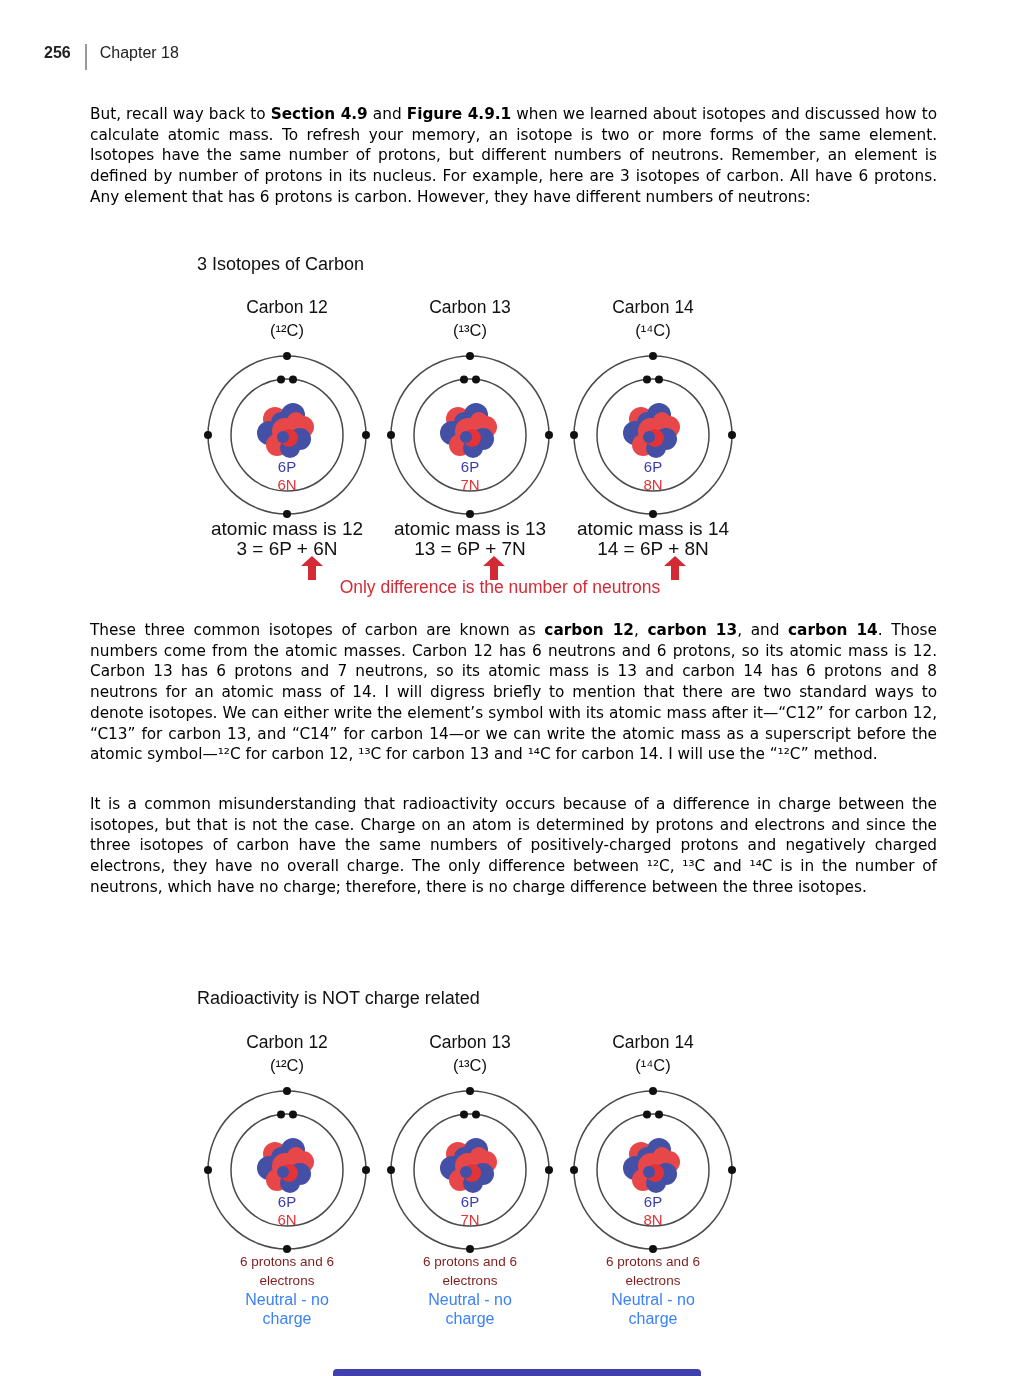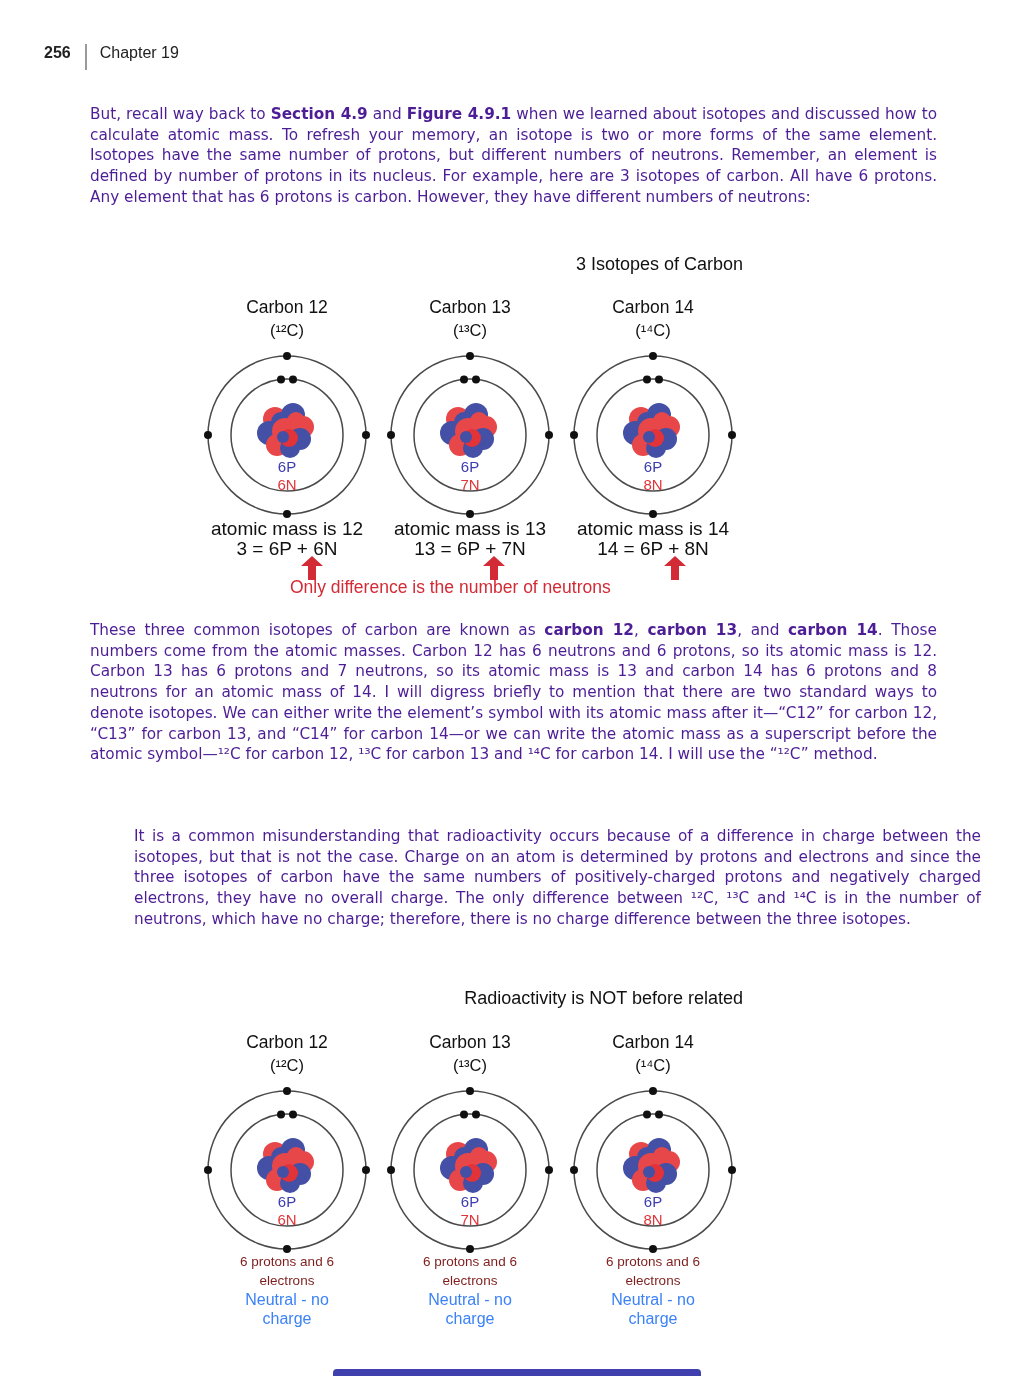--- a/index.html
+++ b/index.html
@@ -19,33 +19,33 @@
   .hdr .divider { width: 2px; height: 26px; background: #9a9a9a; margin: 0 13px 0 14px; }
   .hdr .chap { font-family: "Liberation Sans", sans-serif; font-size: 16px; color: #222; }
   
   .para {
     position: absolute;
     left: 90px;
     width: 847px;
     font-size: 15.3px;
     line-height: 20.7px;
     text-align: justify;
-    color: #4c1d95;
+    color: #000000;
     letter-spacing: 0px;
   }
   .para b { font-weight: bold; }
   #p1 { top: 104px; }
   #p2 { top: 620px; }
-  #p3 { top: 826px; margin-left: 44px; }
+  #p3 { top: 794px; }
   
   .fig-title {
     position: absolute;
     left: 197px;
     width: 546px;
-    text-align: right;
+    text-align: left;
     font-family: "Liberation Sans", sans-serif;
     font-size: 18px;
     color: #111;
   }
   #fig1-title { top: 254px; }
   #fig2-title { top: 988px; }
   .col-row {
     position: absolute;
     left: 197px;
     width: 546px;
@@ -70,21 +70,21 @@
   
   .up-arrow { position: absolute; top: 556px; width: 22px; height: 24px; }
   #arrow-1 { left: 301px; }
   #arrow-2 { left: 483px; }
   #arrow-3 { left: 664px; }
   .red-caption {
     position: absolute;
     top: 577px;
     left: 290px;
     width: 420px;
-    text-align: left;
+    text-align: center;
     font-family: "Liberation Sans", sans-serif;
     font-size: 17.5px;
     color: #d32b35;
   }
   
   .bottom-bar {
     position: absolute;
     top: 1369px;
     left: 333px;
     width: 368px;
@@ -114,21 +114,21 @@
     </g>
     <polygon id="block-arrow-up" points="11,0 22,10 15,10 15,24 7,24 7,10 0,10" fill="#d32b35"></polygon>
   </defs>
 </svg>
 
 <div class="page">
 
   <div class="hdr">
     <span class="pgnum">256</span>
     <span class="divider"></span>
-    <span class="chap">Chapter 19</span>
+    <span class="chap">Chapter 18</span>
   </div>
 
   <p class="para" id="p1"><span>But, recall way back to </span><b>Section 4.9</b><span> and </span><b>Figure 4.9.1</b><span> when we learned about isotopes and discussed how to calculate atomic mass. To refresh your memory, an isotope is two or more forms of the same element. Isotopes have the same number of protons, but different numbers of neutrons. Remember, an element is defined by number of protons in its nucleus. For example, here are 3 isotopes of carbon. All have 6 protons. Any element that has 6 protons is carbon. However, they have different numbers of neutrons:</span></p>
 
   <div class="fig-title" id="fig1-title">3 Isotopes of Carbon</div>
 
   <div class="col-row" id="fig1-row">
 
     <div class="atom-col">
       <div class="atom-name">Carbon 12</div>
@@ -200,21 +200,21 @@
     </svg>
   <svg class="up-arrow" id="arrow-3" viewBox="0 0 22 24">
       <use href="#block-arrow-up"></use>
     </svg>
   <div class="red-caption">Only difference is the number of neutrons</div>
 
   <p class="para" id="p2"><span>These three common isotopes of carbon are known as </span><b>carbon 12</b><span>, </span><b>carbon 13</b><span>, and </span><b>carbon 14</b><span>. Those numbers come from the atomic masses. Carbon 12 has 6 neutrons and 6 protons, so its atomic mass is 12. Carbon 13 has 6 protons and 7 neutrons, so its atomic mass is 13 and carbon 14 has 6 protons and 8 neutrons for an atomic mass of 14. I will digress briefly to mention that there are two standard ways to denote isotopes. We can either write the element’s symbol with its atomic mass after it—“C12” for carbon 12, “C13” for carbon 13, and “C14” for carbon 14—or we can write the atomic mass as a superscript before the atomic symbol—¹²C for carbon 12, ¹³C for carbon 13 and ¹⁴C for carbon 14. I will use the “¹²C” method.</span></p>
 
   <p class="para" id="p3"><span>It is a common misunderstanding that radioactivity occurs because of a difference in charge between the isotopes, but that is not the case. Charge on an atom is determined by protons and electrons and since the three isotopes of carbon have the same numbers of positively-charged protons and negatively charged electrons, they have no overall charge.  The only difference between ¹²C, ¹³C and ¹⁴C is in the number of neutrons, which have no charge; therefore, there is no charge difference between the three isotopes.</span></p>
 
-  <div class="fig-title" id="fig2-title">Radioactivity is NOT before related</div>
+  <div class="fig-title" id="fig2-title">Radioactivity is NOT charge related</div>
 
   <div class="col-row" id="fig2-row">
 
     <div class="atom-col">
       <div class="atom-name">Carbon 12</div>
       <div class="atom-symbol">(¹²C)</div>
       <svg class="atom-svg" viewBox="0 0 180 180">
         <circle class="shell" cx="90" cy="90" r="79"></circle>
         <circle class="shell" cx="90" cy="90" r="56"></circle>
         <circle class="e-dot" cx="90" cy="11" r="4"></circle>

